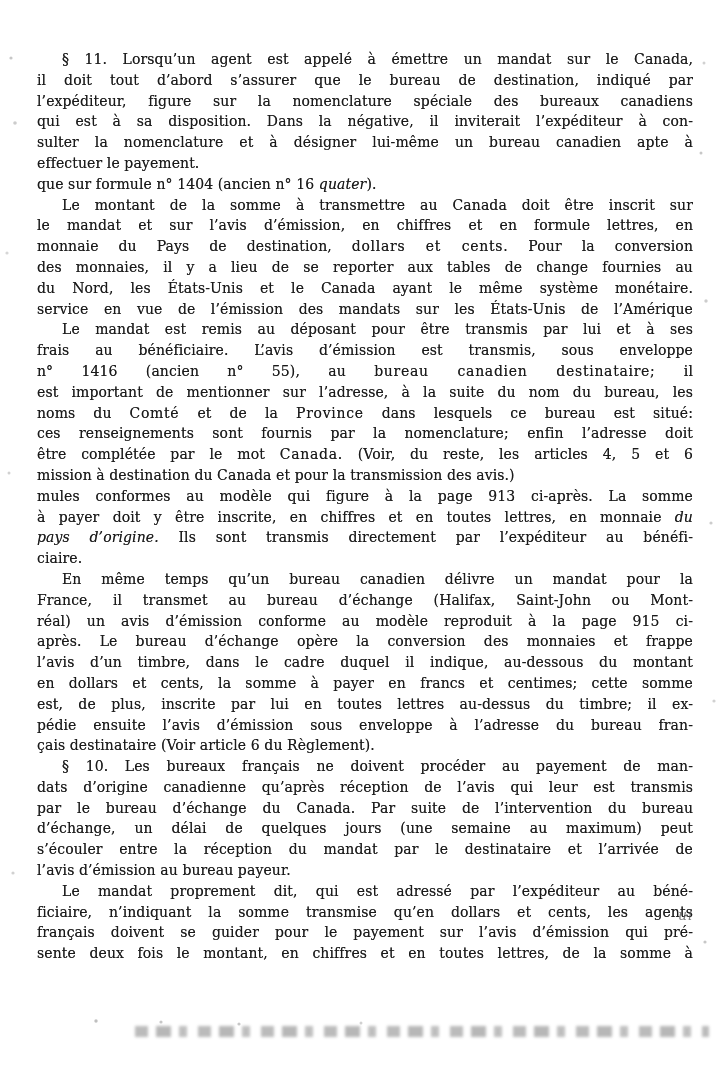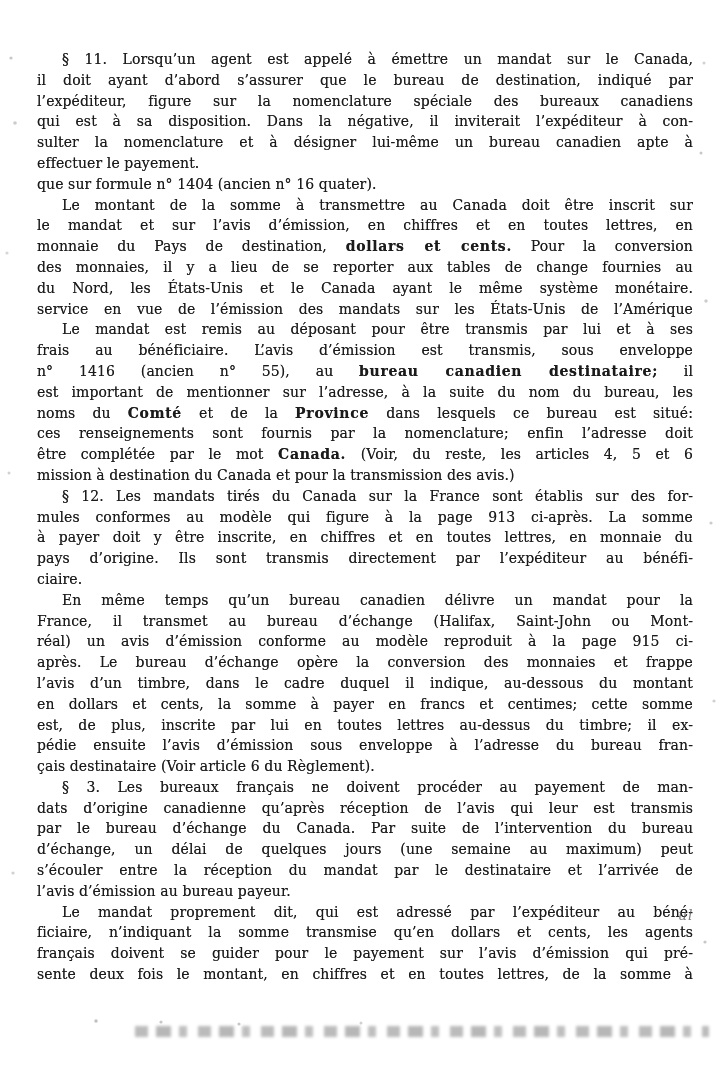--- a/index.html
+++ b/index.html
@@ -11,22 +11,22 @@
   }
   .text-block{
     position:absolute;left:37px;top:30px;width:656px;
     font-size:14px;line-height:20.8px;letter-spacing:0.1px;
     text-shadow:0 0 0.35px rgba(20,20,20,0.65);
     margin-top:19px;
   }
   .line{text-align:justify;text-align-last:justify;}
   .line.indent{text-indent:25px;}
   .line.endline{text-align-last:left;}
-  .b{font-weight:bold;letter-spacing:0.7px;}
-  .i{}
+  .b{font-weight:normal;letter-spacing:0.7px;}
+  .i{font-style:italic;}
   
   .speckles{
     position:absolute;left:0;top:0;width:2px;height:2px;border-radius:50%;
     background:transparent;pointer-events:none;
     box-shadow:
       10px 57px 0 0.6px rgba(0,0,0,0.22),
       703px 62px 0 0.5px rgba(0,0,0,0.18),
       14px 122px 0 0.8px rgba(0,0,0,0.20),
       700px 152px 0 0.5px rgba(0,0,0,0.22),
       6px 252px 0 0.6px rgba(0,0,0,0.16),
@@ -56,55 +56,54 @@
     position:absolute;left:678px;top:907px;font-size:14px;color:#555;
     opacity:0.75;font-style:italic;letter-spacing:1px;
   }
 </style>
 </head>
 <body>
 
 <div class="page">
   <div class="text-block">
       <div class="line indent"><span>§ 11. Lorsqu’un agent est appelé à émettre un mandat sur le Canada,</span></div>
-      <div class="line"><span>il doit ayant d’abord s’assurer que le bureau de destination, indiqué par</span></div>
+      <div class="line"><span>il doit tout d’abord s’assurer que le bureau de destination, indiqué par</span></div>
       <div class="line"><span>l’expéditeur, figure sur la nomenclature spéciale des bureaux canadiens</span></div>
       <div class="line"><span>qui est à sa disposition. Dans la négative, il inviterait l’expéditeur à con-</span></div>
       <div class="line"><span>sulter la nomenclature et à désigner lui-même un bureau canadien apte à</span></div>
       <div class="line endline"><span>effectuer le payement.</span></div>
       <div class="line endline"><span>que sur formule n° 1404 (ancien n° 16 </span><span class="i">quater</span><span>).</span></div>
       <div class="line indent"><span>Le montant de la somme à transmettre au Canada doit être inscrit sur</span></div>
-      <div class="line"><span>le mandat et sur l’avis d’émission, en chiffres et en toutes lettres, en</span></div>
+      <div class="line"><span>le mandat et sur l’avis d’émission, en chiffres et en formule lettres, en</span></div>
       <div class="line"><span>monnaie du Pays de destination, </span><span class="b">dollars et cents.</span><span> Pour la conversion</span></div>
       <div class="line"><span>des monnaies, il y a lieu de se reporter aux tables de change fournies au</span></div>
       <div class="line"><span>du Nord, les États-Unis et le Canada ayant le même système monétaire.</span></div>
       <div class="line"><span>service en vue de l’émission des mandats sur les États-Unis de l’Amérique</span></div>
       <div class="line indent"><span>Le mandat est remis au déposant pour être transmis par lui et à ses</span></div>
       <div class="line"><span>frais au bénéficiaire. L’avis d’émission est transmis, sous enveloppe</span></div>
       <div class="line"><span>n° 1416 (ancien n° 55), au </span><span class="b">bureau canadien destinataire;</span><span> il</span></div>
       <div class="line"><span>est important de mentionner sur l’adresse, à la suite du nom du bureau, les</span></div>
       <div class="line"><span>noms du </span><span class="b">Comté</span><span> et de la </span><span class="b">Province</span><span> dans lesquels ce bureau est situé:</span></div>
       <div class="line"><span>ces renseignements sont fournis par la nomenclature; enfin l’adresse doit</span></div>
       <div class="line"><span>être complétée par le mot </span><span class="b">Canada.</span><span> (Voir, du reste, les articles 4, 5 et 6</span></div>
       <div class="line endline"><span>mission à destination du Canada et pour la transmission des avis.)</span></div>
-      <div class="line indent"><span>§ 12. Les mandats tirés du Canada sur la France sont établis sur des for-</span></div>
       <div class="line"><span>mules conformes au modèle qui figure à la page 913 ci-après. La somme</span></div>
       <div class="line"><span>à payer doit y être inscrite, en chiffres et en toutes lettres, en monnaie </span><span class="i">du</span></div>
       <div class="line"><span class="i">pays d’origine.</span><span> Ils sont transmis directement par l’expéditeur au bénéfi-</span></div>
       <div class="line endline"><span>ciaire.</span></div>
       <div class="line indent"><span>En même temps qu’un bureau canadien délivre un mandat pour la</span></div>
       <div class="line"><span>France, il transmet au bureau d’échange (Halifax, Saint-John ou Mont-</span></div>
       <div class="line"><span>réal) un avis d’émission conforme au modèle reproduit à la page 915 ci-</span></div>
       <div class="line"><span>après. Le bureau d’échange opère la conversion des monnaies et frappe</span></div>
       <div class="line"><span>l’avis d’un timbre, dans le cadre duquel il indique, au-dessous du montant</span></div>
       <div class="line"><span>en dollars et cents, la somme à payer en francs et centimes; cette somme</span></div>
       <div class="line"><span>est, de plus, inscrite par lui en toutes lettres au-dessus du timbre; il ex-</span></div>
       <div class="line"><span>pédie ensuite l’avis d’émission sous enveloppe à l’adresse du bureau fran-</span></div>
       <div class="line endline"><span>çais destinataire (Voir article 6 du Règlement).</span></div>
-      <div class="line indent"><span>§ 3. Les bureaux français ne doivent procéder au payement de man-</span></div>
+      <div class="line indent"><span>§ 10. Les bureaux français ne doivent procéder au payement de man-</span></div>
       <div class="line"><span>dats d’origine canadienne qu’après réception de l’avis qui leur est transmis</span></div>
       <div class="line"><span>par le bureau d’échange du Canada. Par suite de l’intervention du bureau</span></div>
       <div class="line"><span>d’échange, un délai de quelques jours (une semaine au maximum) peut</span></div>
       <div class="line"><span>s’écouler entre la réception du mandat par le destinataire et l’arrivée de</span></div>
       <div class="line endline"><span>l’avis d’émission au bureau payeur.</span></div>
       <div class="line indent"><span>Le mandat proprement dit, qui est adressé par l’expéditeur au béné-</span></div>
       <div class="line"><span>ficiaire, n’indiquant la somme transmise qu’en dollars et cents, les agents</span></div>
       <div class="line"><span>français doivent se guider pour le payement sur l’avis d’émission qui pré-</span></div>
       <div class="line"><span>sente deux fois le montant, en chiffres et en toutes lettres, de la somme à</span></div>
     </div>

